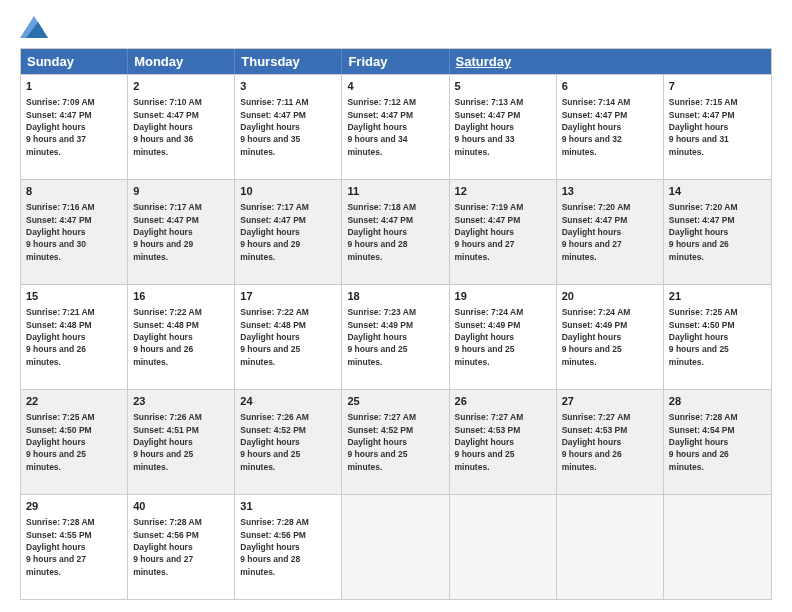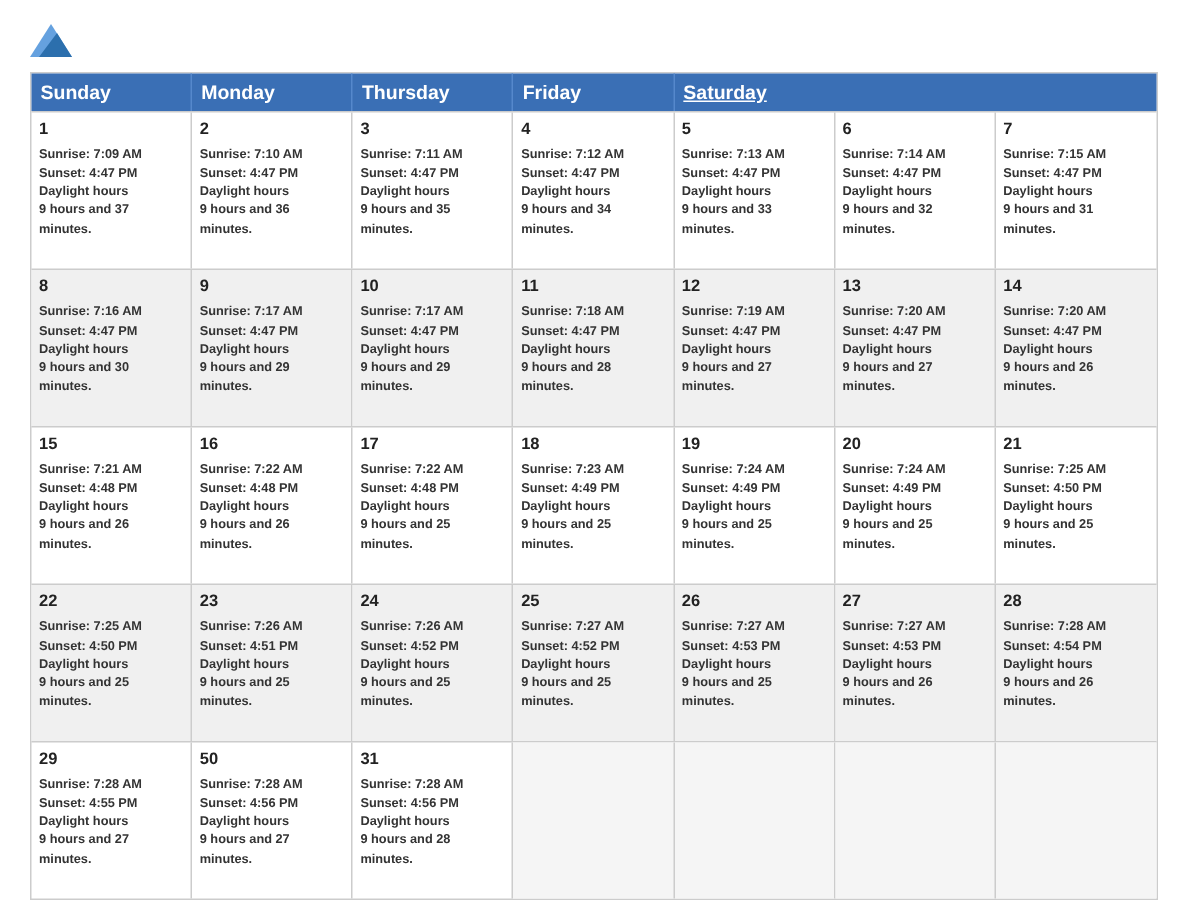--- a/index.html
+++ b/index.html
@@ -406,21 +406,21 @@
           <div class="cal-cell">
         <span class="day-num">29</span>
         <div class="cell-detail">
           Sunrise: 7:28 AM<br>
           Sunset: 4:55 PM<br>
           Daylight hours<br>
           9 hours and 27 minutes.
         </div>
       </div>
           <div class="cal-cell">
-        <span class="day-num">50</span>
+        <span class="day-num">40</span>
         <div class="cell-detail">
           Sunrise: 7:28 AM<br>
           Sunset: 4:56 PM<br>
           Daylight hours<br>
           9 hours and 27 minutes.
         </div>
       </div>
           <div class="cal-cell">
         <span class="day-num">31</span>
         <div class="cell-detail">

